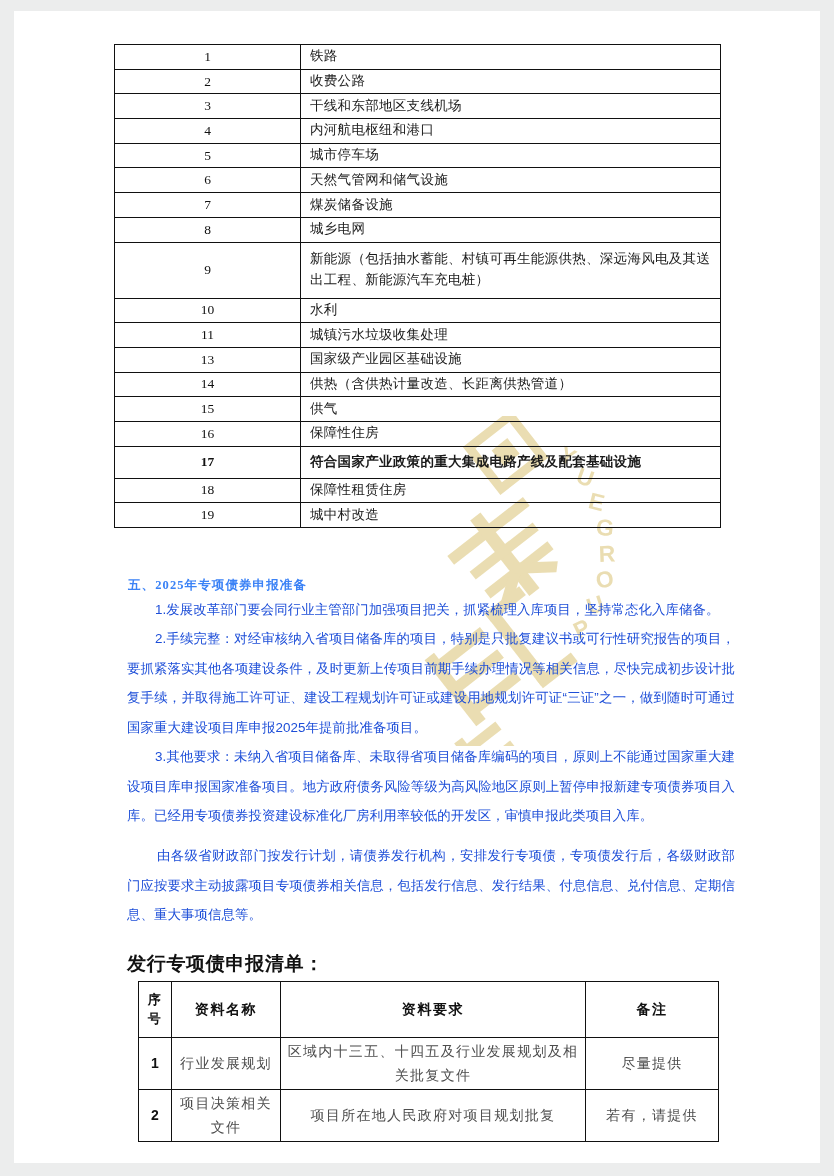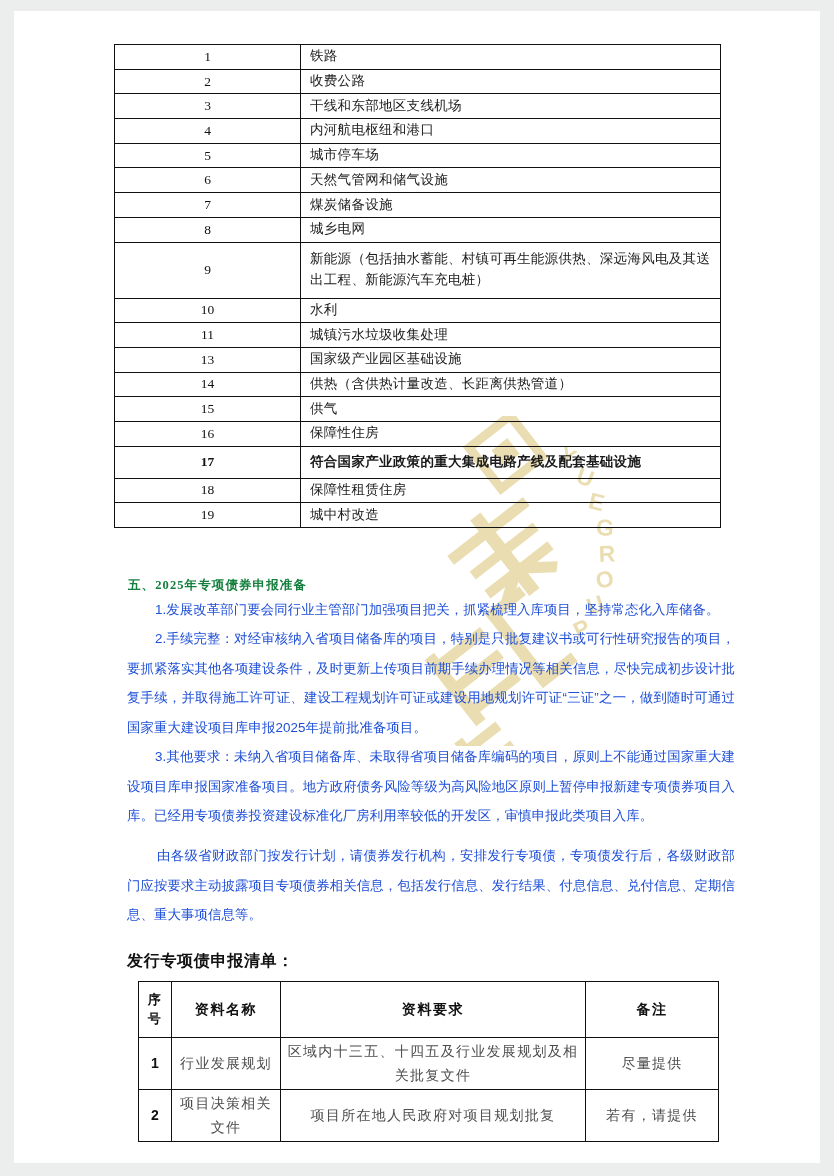--- a/index.html
+++ b/index.html
@@ -81,21 +81,21 @@
   .tbl1 tr.tall2 { height: 32px; font-weight: bold; }
 
   
   .sec-head {
     position: absolute;
     left: 114px;
     font-family: "Liberation Serif", serif;
     font-weight: bold;
     font-size: 12.5px;
     letter-spacing: 1.1px;
-    color: #15803d;
+    color: #3b82f6;
     white-space: nowrap;
   }
   .para {
     position: absolute;
     left: 113px;
     width: 608px;
     font-family: "Liberation Sans", sans-serif;
     font-size: 13.4px;
     line-height: 29.5px;
     color: #1d4ed8;
@@ -104,21 +104,21 @@
     letter-spacing: 0.1px;
   }
   .para.ind { text-indent: 28px; }
   .para.ind2 { text-indent: 30px; }
 
   .list-head {
     position: absolute;
     left: 113px;
     font-family: "Liberation Sans", sans-serif;
     font-weight: bold;
-    font-size: 16px;
+    font-size: 19px;
     letter-spacing: 0.7px;
     color: #111;
     white-space: nowrap;
     text-align: center;
   }
 
   
   .tbl2 {
     position: absolute;
     left: 124px;

